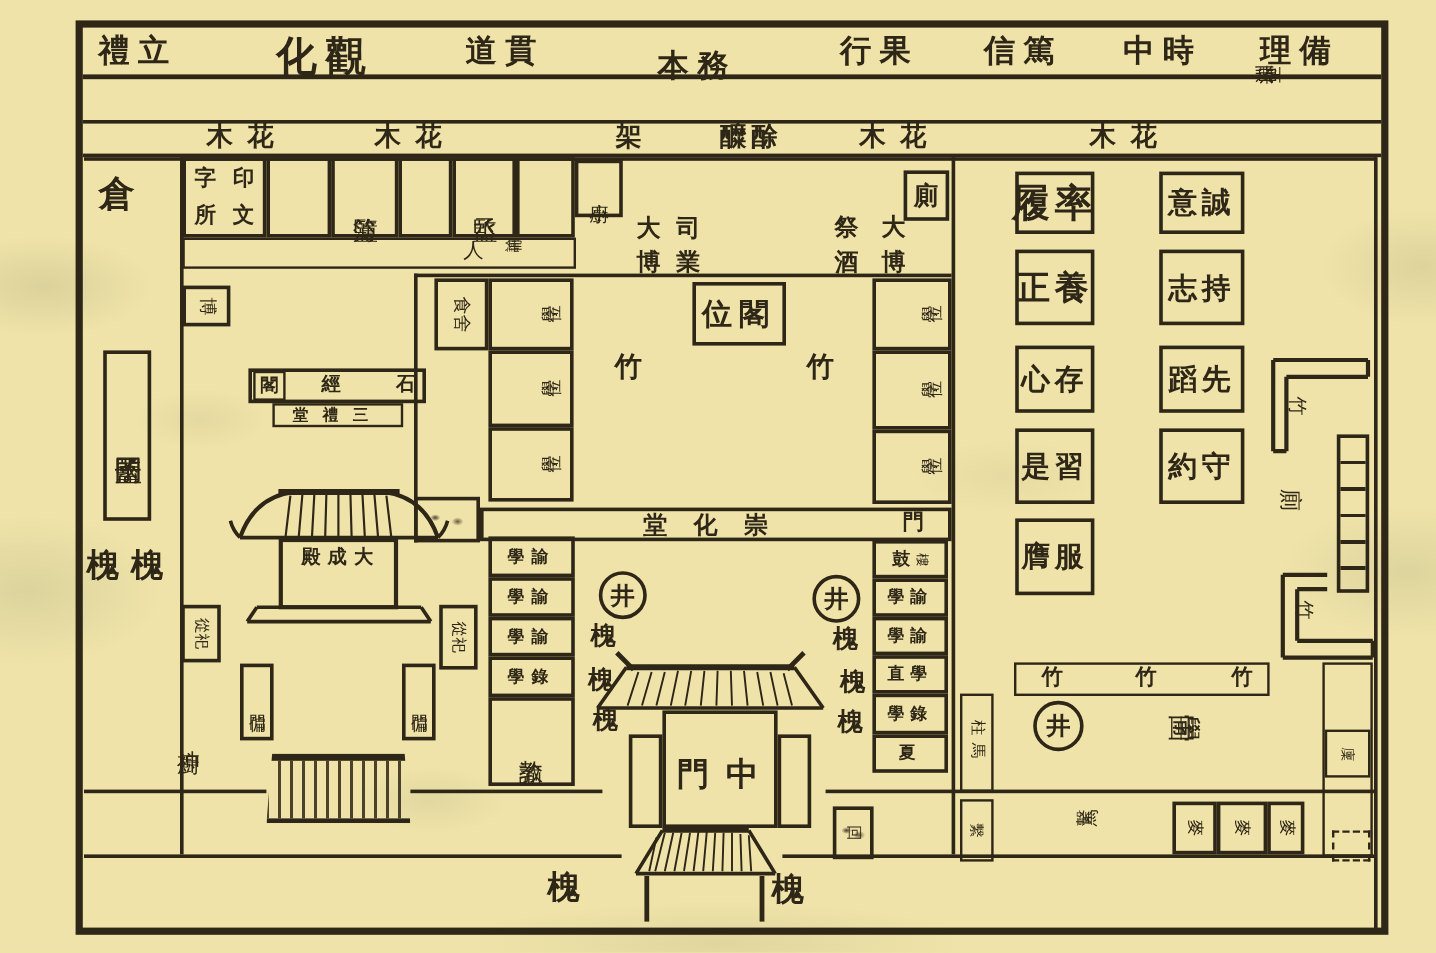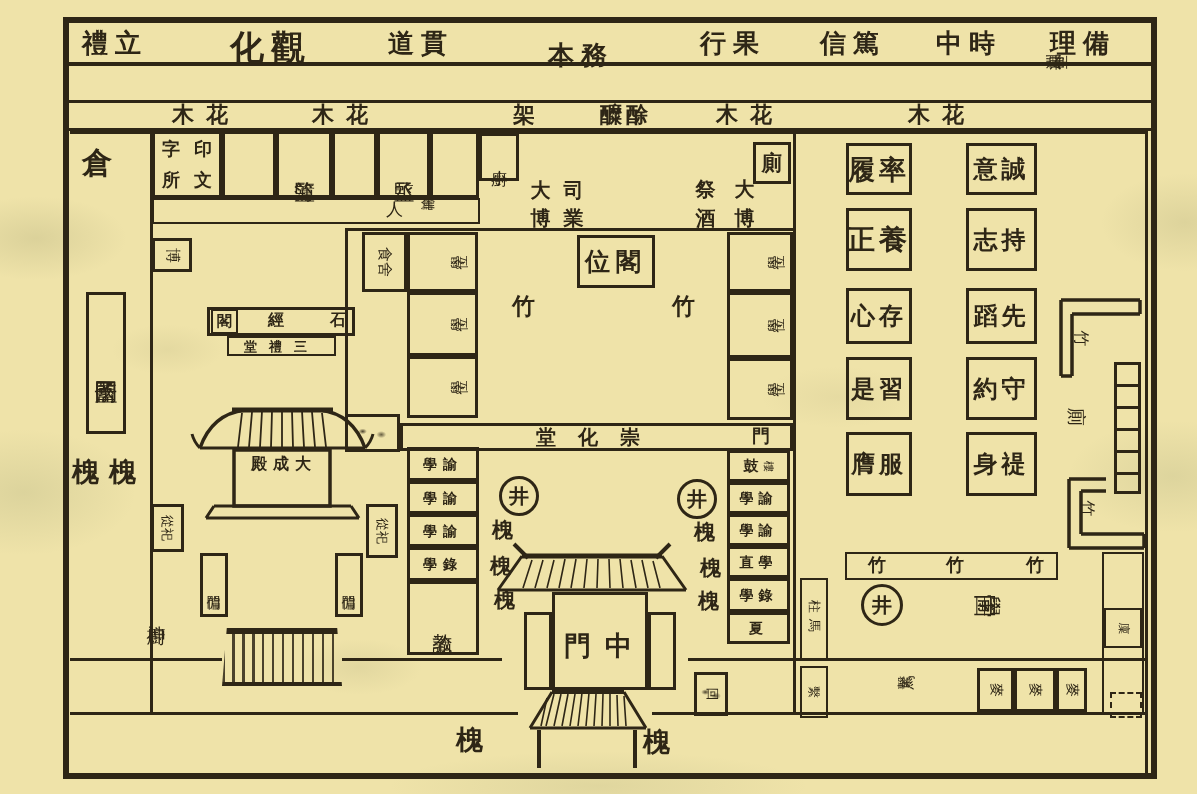--- a/index.html
+++ b/index.html
@@ -299,21 +299,21 @@
     <path d="M3,3 V72 M3,3 H40 M15,15 V58 M15,15 H40 M3,72 H78 M15,58 H78 M78,58 V72" stroke-width="3.5"></path>
   </svg>
   <span class="r1" style="left:1078px;top:498px;font-size:16px;">竹</span>
   <div style="left:1102px;top:552px;width:42px;height:162px;border:2.5px solid var(--ink);"></div>
   <div class="flex" style="left:1104px;top:608px;width:38px;height:40px;border:2.5px solid var(--ink);">
     <span class="r1" style="font-size:12px;">廩</span>
   </div>
   <div class="dotbox" style="left:1110px;top:692px;width:32px;height:26px;"></div>
 
   <div class="box flex" style="left:846px;top:143px;width:66px;height:52px;border-width:3.5px;">
-    <span class="t b" style="font-size:27px;letter-spacing:4px;">履率</span>
+    <span class="t b" style="font-size:32px;letter-spacing:4px;">履率</span>
   </div>
   <div class="box flex" style="left:846px;top:208px;width:66px;height:63px;border-width:3.5px;">
     <span class="t b" style="font-size:28px;letter-spacing:4px;">正養</span>
   </div>
   <div class="box flex" style="left:846px;top:288px;width:66px;height:56px;border-width:3.5px;">
     <span class="t b" style="font-size:24px;letter-spacing:4px;">心存</span>
   </div>
   <div class="box flex" style="left:846px;top:432px;width:66px;height:64px;border-width:3.5px;">
     <span class="t b" style="font-size:24px;letter-spacing:4px;">膺服</span>
   </div>
@@ -324,23 +324,20 @@
     <span class="t b" style="font-size:24px;letter-spacing:4px;">意誠</span>
   </div>
   <div class="box flex" style="left:966px;top:208px;width:71px;height:63px;border-width:3.5px;">
     <span class="t b" style="font-size:24px;letter-spacing:4px;">志持</span>
   </div>
   <div class="box flex" style="left:966px;top:357px;width:71px;height:63px;border-width:3.5px;">
     <span class="t b" style="font-size:24px;letter-spacing:4px;">約守</span>
   </div>
   <div class="box flex" style="left:966px;top:288px;width:71px;height:56px;border-width:3.5px;">
     <span class="t b" style="font-size:24px;letter-spacing:4px;">蹈先</span>
-  </div>
-  <div class="box flex" style="left:966px;top:432px;width:71px;height:64px;border-width:3.5px;">
-    <span class="t b" style="font-size:24px;letter-spacing:4px;">身禔</span>
   </div>
 
   <svg style="left:516px;top:684px;" width="145" height="50" viewBox="0 0 145 50">
     <path d="M36,8 L108,8" stroke-width="4"></path>
     <path d="M36,8 L14,44 M108,8 L130,44" stroke-width="3"></path>
     <path d="M14,44 L130,44" stroke-width="3"></path>
     <path d="M38,10 L30,42 M45,10 L38,42 M52,10 L46,42 M59,10 L54,42 M66,9 L62,42 M73,9 L70,42 M80,10 L78,42 M87,10 L86,42 M94,10 L94,42 M101,11 L102,42 M108,12 L110,42 M31,14 L25,42" stroke-width="1.6"></path>
   </svg>
   <div class="vl" style="left:537px;top:730px;width:4px;height:38px;"></div>
   <div class="vl" style="left:633px;top:730px;width:4px;height:38px;"></div>

